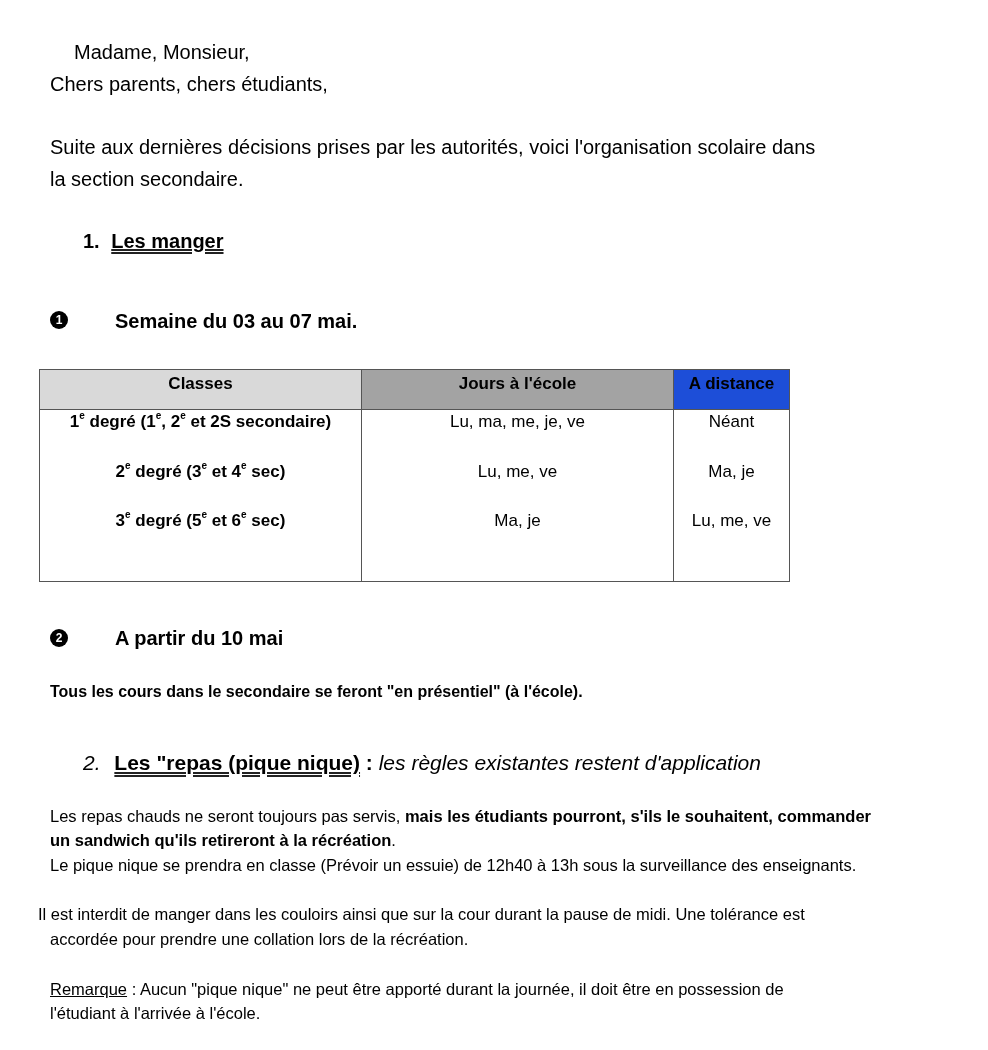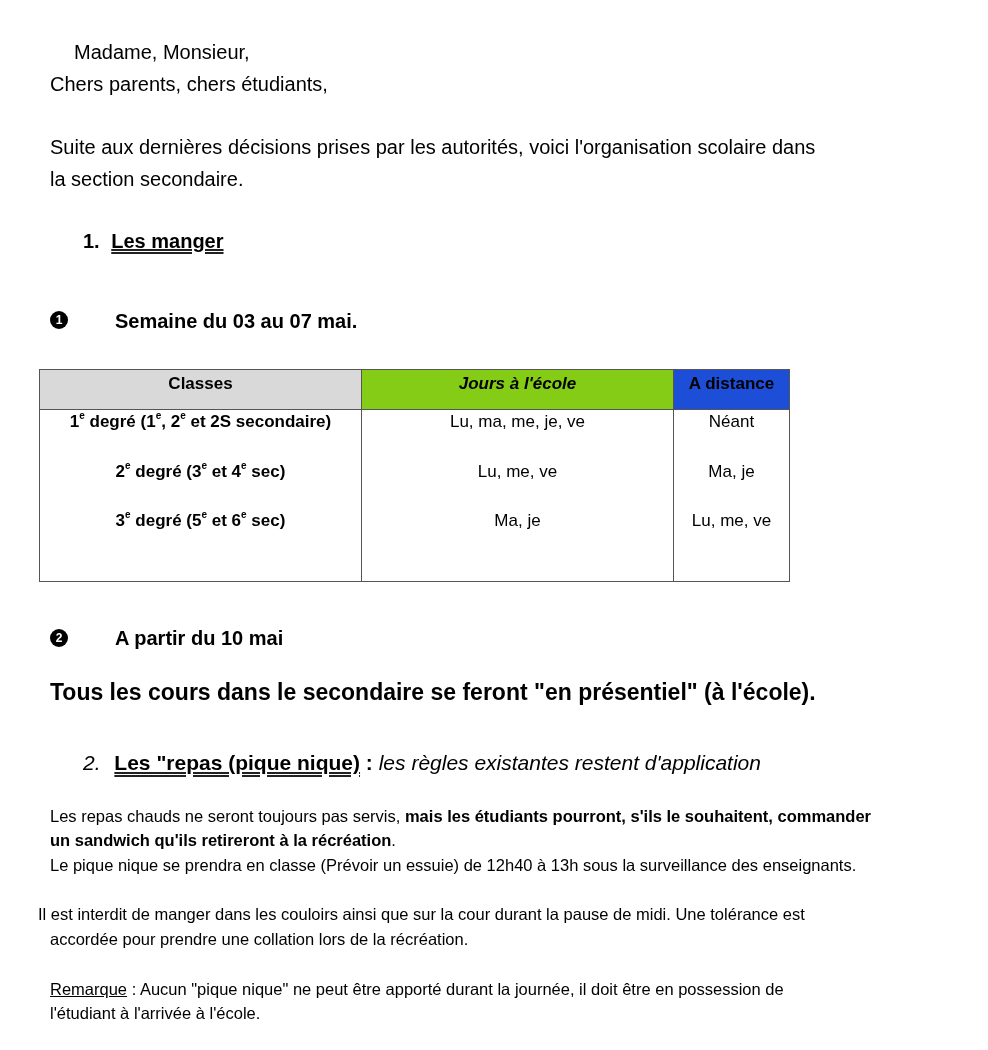--- a/index.html
+++ b/index.html
@@ -25,21 +25,21 @@
     position: absolute; left: 39px; top: 357px; width: 751px;
     border-collapse: collapse; font-size: 17px; margin-top: 12px;
   }
   table.schedule th, table.schedule td {
     border: 1px solid #555; padding: 0 10px; vertical-align: top; text-align: center;
   }
   table.schedule th {
     height: 40px; text-align: center; font-weight: bold; padding-top: 4px; box-sizing: border-box;
   }
   th.col-classes { background: #d9d9d9; width: 322px; }
-  th.col-school { background: #84cc16; width: 312px; font-style: italic; }
+  th.col-school { background: #a3a3a3; width: 312px; }
   th.col-remote { background: #1d4ed8; }
   td.body-cell { height: 172px; padding-top: 26px; box-sizing: border-box; }
   .cell-line { height: 49.5px; line-height: 24px; }
   sup { font-size: 10px; vertical-align: top; line-height: 10px; position: relative; top: 1px; }
 </style>
 </head>
 <body>
 
 <div class="abs p20" style="left:50px; top:36px;margin-left:24px;">Madame, Monsieur,</div>
 <div class="abs p20" style="left:50px; top:68px;text-align:center;">Chers parents, chers étudiants,</div>
@@ -79,21 +79,21 @@
         <div class="cell-line">Néant</div>
         <div class="cell-line">Ma, je</div>
         <div class="cell-line">Lu, me, ve</div>
       </td>
     </tr>
   </tbody>
 </table>
 
 <div class="bullet-circle" style="left:50px; top:629px;">2</div>
 <div class="abs p20 bold" style="left:115px; top:622px;">A partir du 10 mai</div>
-<div class="abs bold" style="left:50px; top:675px; font-size:23px; line-height:34px;">Tous les cours dans le secondaire se feront "en présentiel" (à l'école).</div>
+<div class="abs bold" style="left:50px; top:675px; font-size:16px; line-height:34px;">Tous les cours dans le secondaire se feront "en présentiel" (à l'école).</div>
 
 <div class="abs p20" style="left:83px; top:747px; font-size:21px;">
   <i>2.</i>
   <b class="uline" style="margin-left:8px;">Les "repas (pique nique)</b><b style="white-space:pre;"> : </b><i>les règles existantes restent d'application</i>
 </div>
 
 <div class="abs p17" style="left:50px; top:804px;">
   <span>Les repas chauds ne seront toujours pas servis, </span><b>mais les étudiants pourront, s'ils le souhaitent, commander</b>
 </div>
 <div class="abs p17" style="left:50px; top:828px;">

